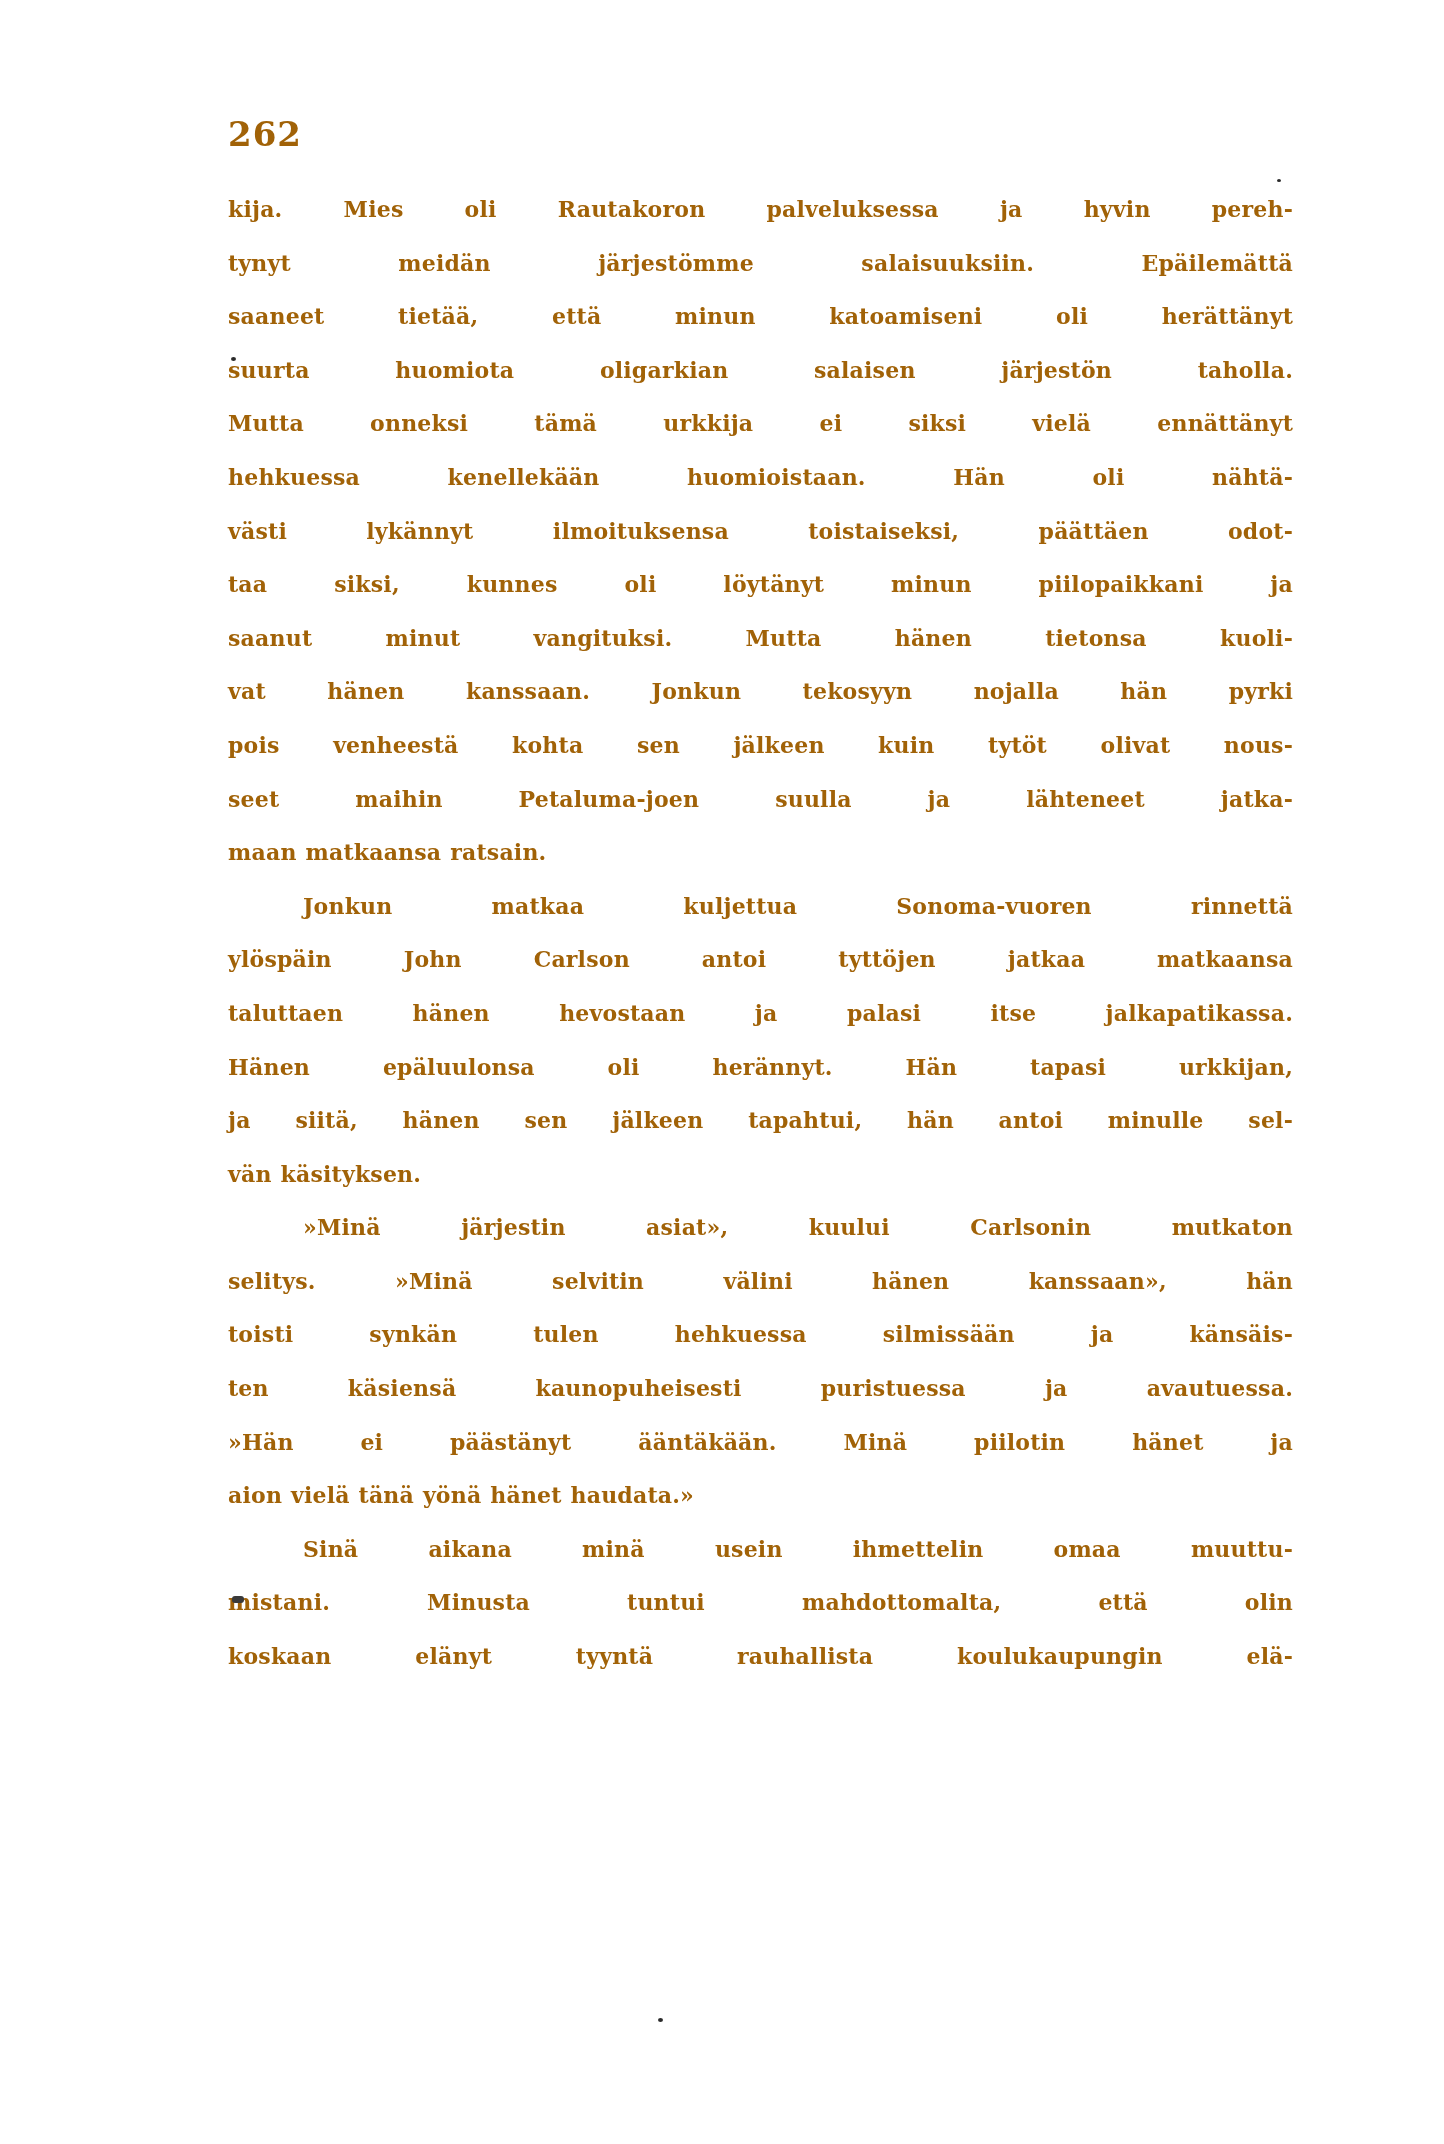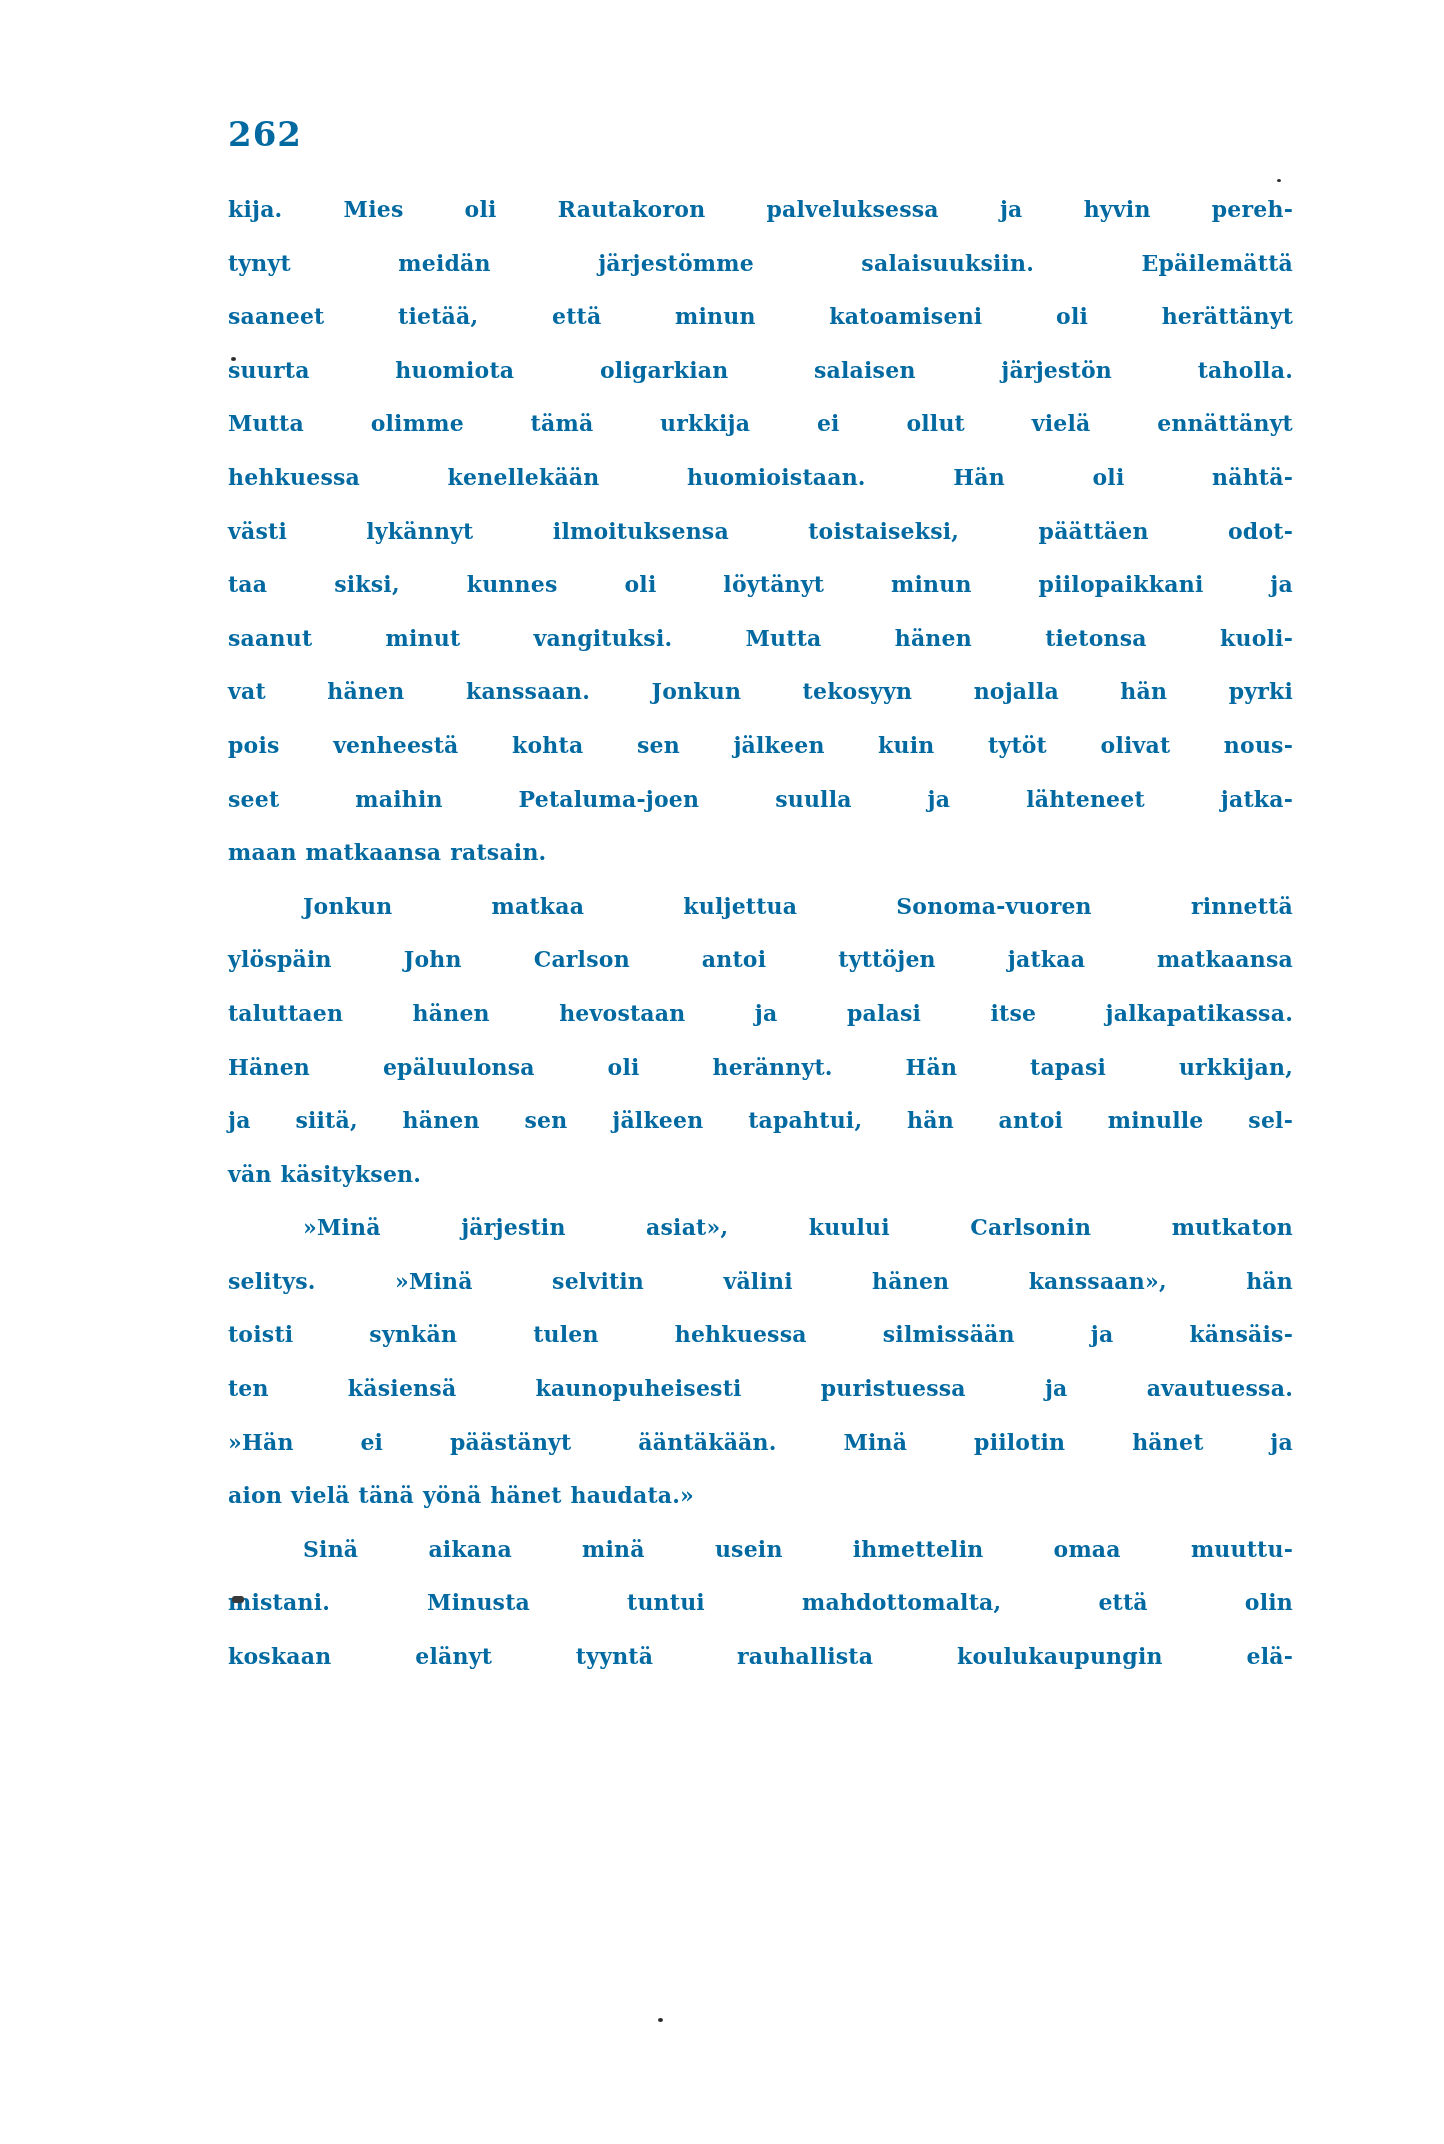--- a/index.html
+++ b/index.html
@@ -6,21 +6,21 @@
     margin: 0;
     padding: 0;
     background: #ffffff;
   }
   .page {
     position: relative;
     width: 1444px;
     height: 2144px;
     background: #ffffff;
     font-family: "DejaVu Serif", "Liberation Serif", serif;
-    color: #0369a1;
+    color: #a16207;
     overflow: hidden;
   }
   .page-number {
     position: absolute;
     left: 228px;
     top: 108px;
     font-size: 34px;
     line-height: 53.6px;
     font-weight: 600;
     letter-spacing: 1px;
@@ -60,21 +60,21 @@
 
   <div class="page-number">262</div>
 
   <div class="text-block">
 
     <div>
       <div class="line">kija. Mies oli Rautakoron palveluksessa ja hyvin pereh-</div>
       <div class="line">tynyt meidän järjestömme salaisuuksiin. Epäilemättä</div>
       <div class="line">saaneet tietää, että minun katoamiseni oli herättänyt</div>
       <div class="line">suurta huomiota oligarkian salaisen järjestön taholla.</div>
-      <div class="line">Mutta olimme tämä urkkija ei ollut vielä ennättänyt</div>
+      <div class="line">Mutta onneksi tämä urkkija ei siksi vielä ennättänyt</div>
       <div class="line">hehkuessa kenellekään huomioistaan. Hän oli nähtä-</div>
       <div class="line">västi lykännyt ilmoituksensa toistaiseksi, päättäen odot-</div>
       <div class="line">taa siksi, kunnes oli löytänyt minun piilopaikkani ja</div>
       <div class="line">saanut minut vangituksi. Mutta hänen tietonsa kuoli-</div>
       <div class="line">vat hänen kanssaan. Jonkun tekosyyn nojalla hän pyrki</div>
       <div class="line">pois venheestä kohta sen jälkeen kuin tytöt olivat nous-</div>
       <div class="line">seet maihin Petaluma-joen suulla ja lähteneet jatka-</div>
       <div class="line flush">maan matkaansa ratsain.</div>
     </div>
 

